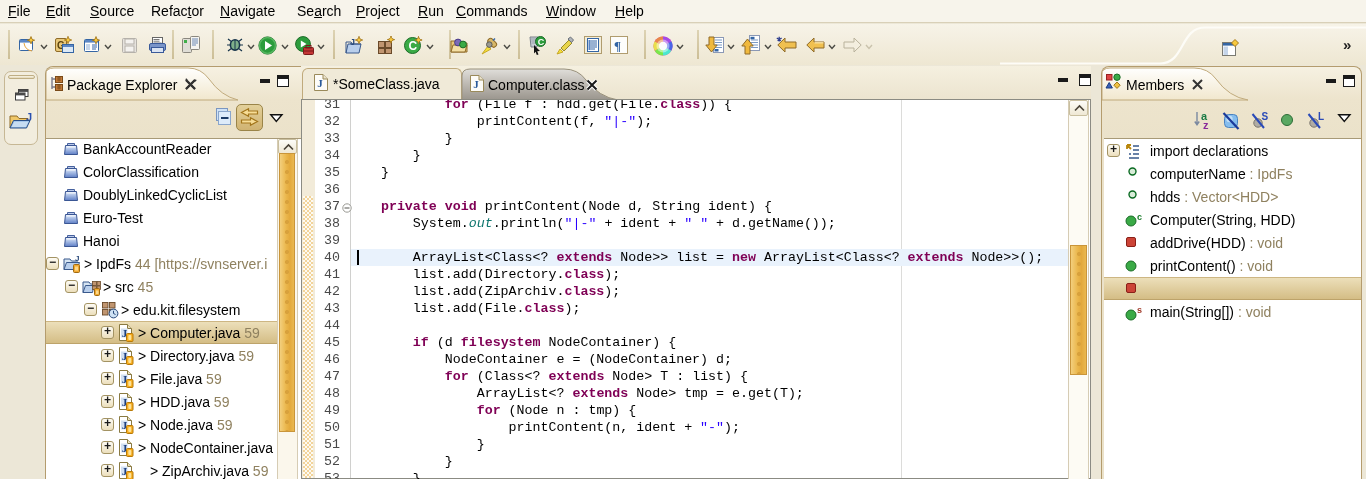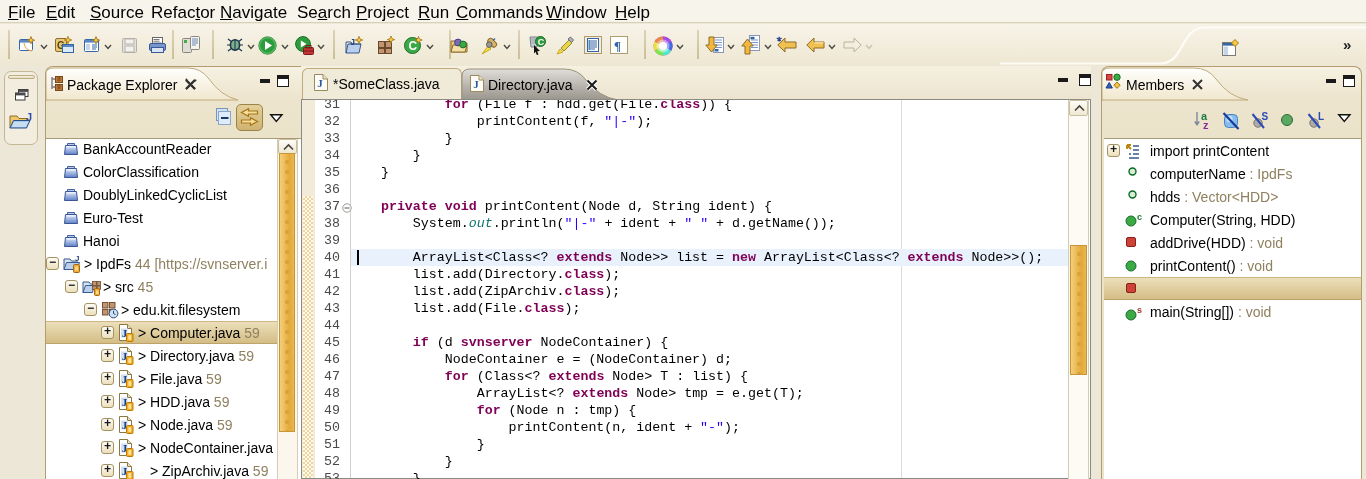--- a/index.html
+++ b/index.html
@@ -1,21 +1,21 @@
 <!DOCTYPE html>
 <html><head><meta charset="utf-8"><style>
 *{margin:0;padding:0;box-sizing:border-box}
 html,body{width:1366px;height:479px;overflow:hidden}
 body{font-family:"Liberation Sans",sans-serif;background:#ece7d7;position:relative}
 .a{position:absolute}
 .t{position:absolute;white-space:pre;font-size:14px;color:#000;line-height:1}
 .gray{color:#8f815f}
 svg.a{overflow:visible}
 #menubar{left:0;top:0;width:1366px;height:23px;background:#f7f4eb;border-bottom:1px solid #d9d0b8}
-#menubar span{position:absolute;top:3px;font-size:17px}
+#menubar span{position:absolute;top:3px;font-size:14px}
 #menubar u{text-decoration:underline}
 #toolbar{left:0;top:24px;width:1366px;height:41px;background:linear-gradient(#f7f3e8,#eee7d2)}
 .tsep{position:absolute;top:6px;width:2px;height:29px;background:linear-gradient(#ddd3b4,#ccbe96)}
 .panel{position:absolute;border:1px solid #b49c6e;border-bottom:none;border-radius:8px 8px 0 0;background:linear-gradient(#f6f1e2 0,#ede4cd 32px,#ebe2ca 70px);overflow:hidden}
 .ptitle{position:absolute;font-size:14px;color:#000}
 .whitebox{position:absolute;background:#fff;border-top:1px solid #a89a77}
 .selrow{position:absolute;background:linear-gradient(#ecdfba,#d4bd85);border-top:1px solid #cdb683;border-bottom:1px solid #bda36a}
 .expb{position:absolute;width:13px;height:13px;background:linear-gradient(#fdfbf4,#ecdfbc);border:1px solid #a39363;border-radius:3px;font:bold 12px "Liberation Mono";color:#1a1a1a;text-align:center;line-height:11px}
 .sbtrack{position:absolute;background:#fbf7ec;border-left:1px solid #d6ccb4;border-right:1px solid #d6ccb4}
 .sbthumb{position:absolute;background:linear-gradient(90deg,#f3cf7d,#eab64b 45%,#e3a93c 70%,#eab850);border:1px solid #c9953a}
@@ -494,21 +494,21 @@
           <stop offset="1" stop-color="#9a958d"></stop>
         </linearGradient>
       </defs>
       <path d="M0,34 V10 Q0,3 8,3 H102 Q116,3 124,14 Q137,31 156,34 Z" fill="url(#tabg)" stroke="#99917c"></path>
     </svg>
 <svg class="a" style="left:169px;top:9px" width="14" height="17">
       <path d="M0.5,0.5 H9 L13.5,5 V16.5 H0.5 Z" fill="#fdfcf8" stroke="#9a8a5a"></path>
       <path d="M9,0.5 V5 H13.5" fill="#ece4cc" stroke="#9a8a5a"></path>
       <text x="3.2" y="13" font-size="11" font-weight="bold" fill="#2a5a9a" font-family="Liberation Serif">J</text>
     </svg>
-<div class="t" style="left:187px;top:12px">Directory.java</div>
+<div class="t" style="left:187px;top:12px">Computer.class</div>
 <svg class="a" style="left:285px;top:12px" width="12" height="12">
       <path d="M1.5,2.5 L10.5,11.5 M10.5,2.5 L1.5,11.5" stroke="#fff" stroke-width="4"></path>
       <path d="M1.5,2.5 L10.5,11.5 M10.5,2.5 L1.5,11.5" stroke="#1a1a1a" stroke-width="2"></path>
     </svg>
 <svg class="a" style="left:757px;top:12px" width="11" height="6">
       <rect x="0" y="0" width="10" height="4" fill="#1a1a1a"></rect>
     </svg>
 <svg class="a" style="left:778px;top:8px" width="13" height="13">
       <rect x="0.5" y="0.5" width="11" height="11" fill="#fff" stroke="#1a1a1a"></rect>
       <rect x="0" y="0" width="12" height="4" fill="#1a1a1a"></rect>
@@ -556,21 +556,21 @@
     }
 
     <b>private</b> <b>void</b> printContent(Node d, String ident) {
         System.<span class="o">out</span>.println(<span class="s">"|-"</span> + ident + <span class="s">" "</span> + d.getName());
 
         ArrayList&lt;Class&lt;? <b>extends</b> Node&gt;&gt; list = <b>new</b> ArrayList&lt;Class&lt;? <b>extends</b> Node&gt;&gt;();
         list.add(Directory.<b>class</b>);
         list.add(ZipArchiv.<b>class</b>);
         list.add(File.<b>class</b>);
 
-        <b>if</b> (d <b>svnserver</b> NodeContainer) {
+        <b>if</b> (d <b>filesystem</b> NodeContainer) {
             NodeContainer e = (NodeContainer) d;
             <b>for</b> (Class&lt;? <b>extends</b> Node&gt; T : list) {
                 ArrayList&lt;? <b>extends</b> Node&gt; tmp = e.get(T);
                 <b>for</b> (Node n : tmp) {
                     printContent(n, ident + <span class="s">"-"</span>);
                 }
             }
         }</div>
 </div>
 
@@ -633,21 +633,21 @@
       <path d="M0.7,0.7 H12 L6.3,7.5 Z" fill="#fff" stroke="#111" stroke-width="1.4"></path>
     </svg>
 <div class="whitebox" style="left:2px;top:71px;width:257px;height:342px"></div>
 <div class="a" id="mtree" style="left:2px;top:72px;width:257px;height:341px;overflow:hidden">
 <div class="selrow" style="left:0;top:138px;width:257px;height:23px"></div>
 <div class="expb" style="left:3px;top:5px">+</div>
 <svg class="a" style="left:20px;top:3px" width="17" height="17">
         <path d="M3,3 l4,4 M3,3 v4 M3,3 h4" stroke="#b8860b" stroke-width="1.8" fill="none"></path>
         <path d="M9,4 h6 M9,8 h6 M9,12 h6 M5,12 h2 M5,16 h10" stroke="#39598c" stroke-width="1.4"></path>
       </svg>
-<div class="t" style="left:46px;top:5px">import printContent</div>
+<div class="t" style="left:46px;top:5px">import declarations</div>
 <svg class="a" style="left:24px;top:28px" width="9" height="9">
         <circle cx="4.5" cy="4.5" r="3.5" fill="#d8ecd8" stroke="#0a6a22" stroke-width="1.4"></circle>
       </svg>
 <div class="t" style="left:46px;top:28px">computerName<span class="gray"> : IpdFs</span></div>
 <svg class="a" style="left:24px;top:51px" width="9" height="9">
         <circle cx="4.5" cy="4.5" r="3.5" fill="#d8ecd8" stroke="#0a6a22" stroke-width="1.4"></circle>
       </svg>
 <div class="t" style="left:46px;top:51px">hdds<span class="gray"> : Vector&lt;HDD&gt;</span></div>
 <svg class="a" style="left:21px;top:74px" width="18" height="14">
         <circle cx="6" cy="8" r="5" fill="#3aaa46" stroke="#1c6c28"></circle>

